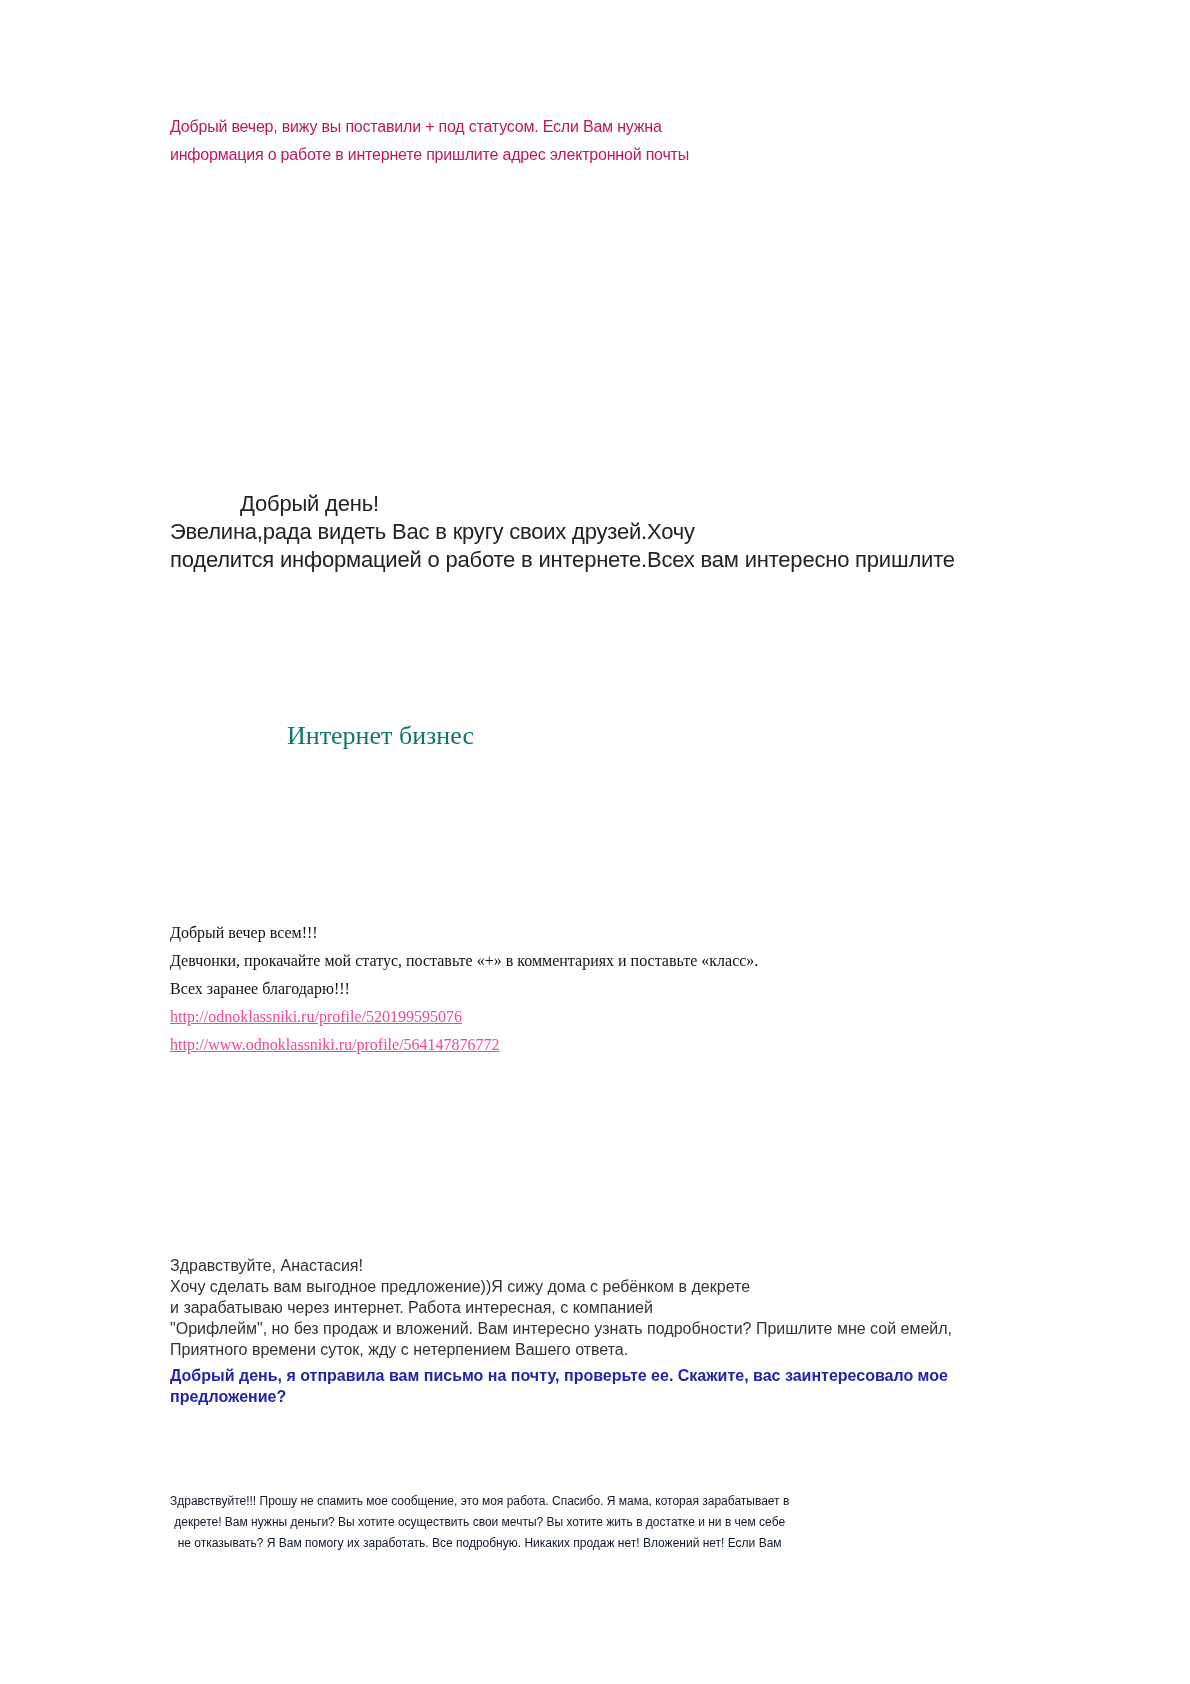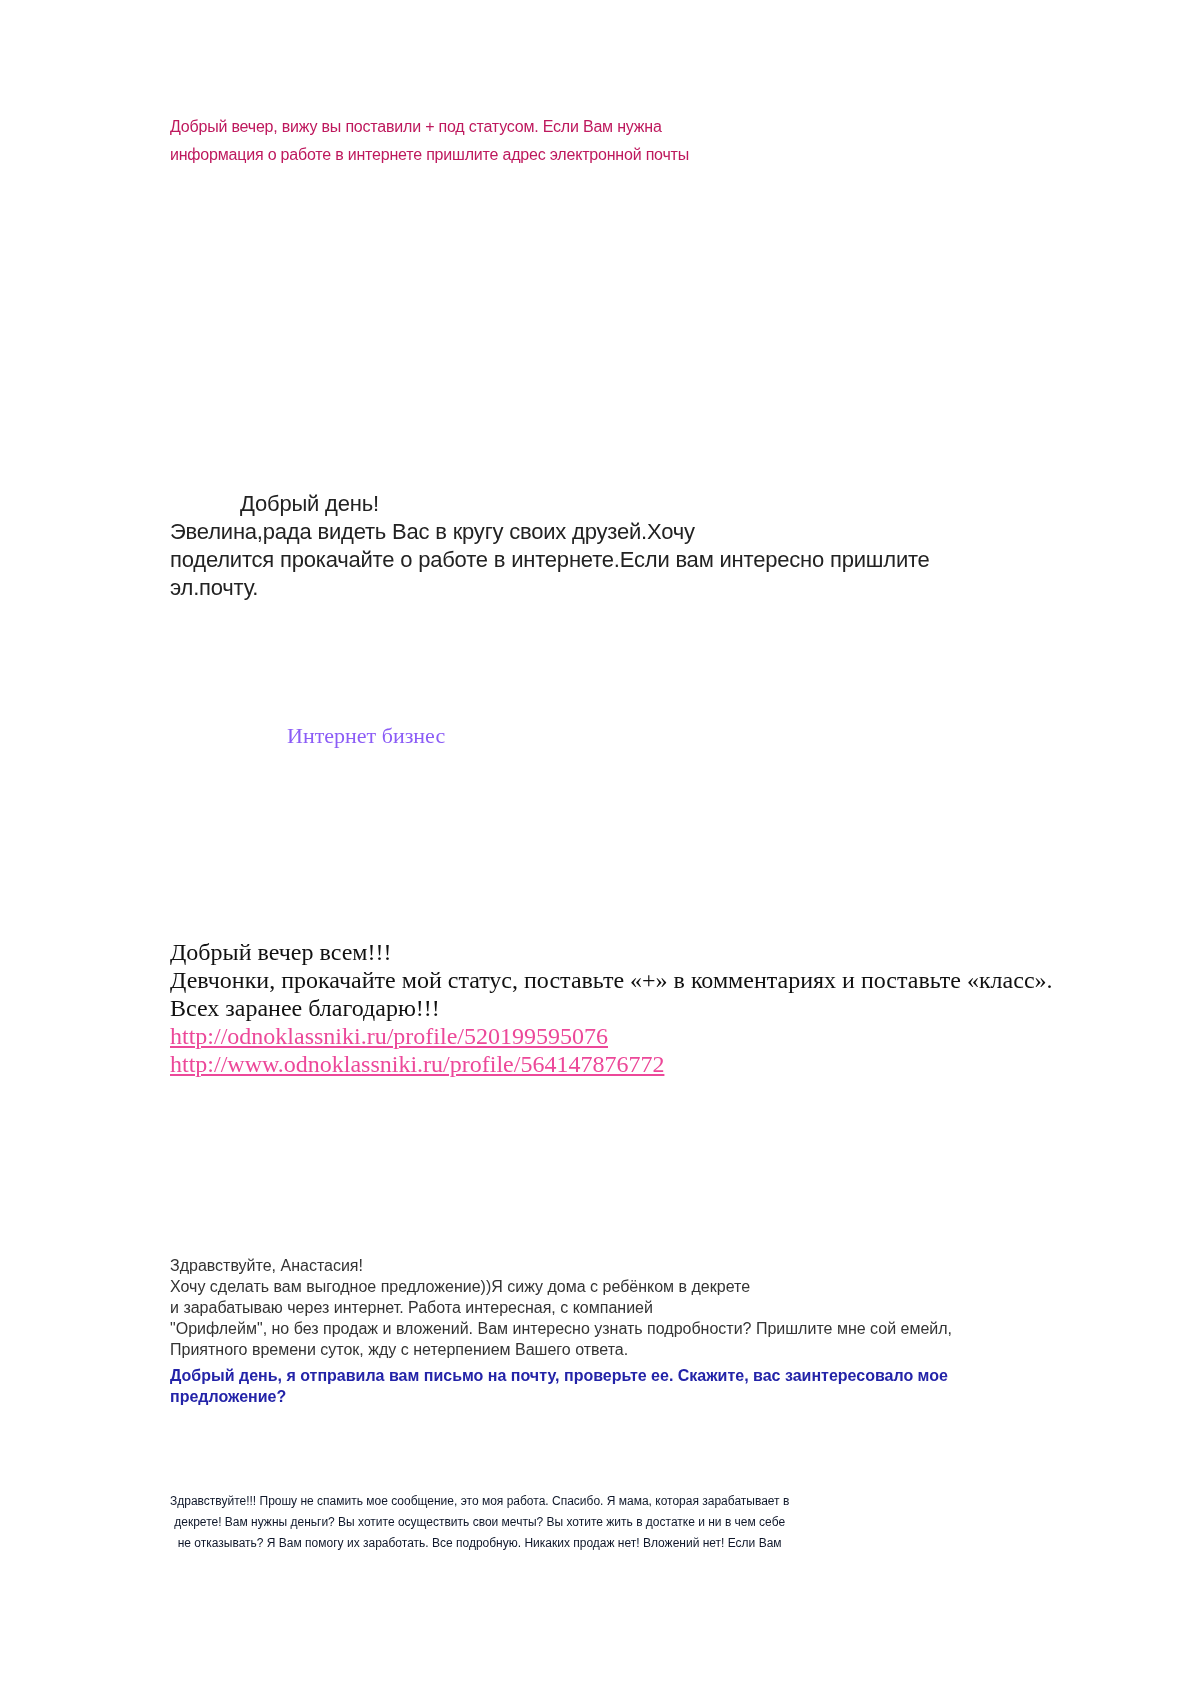--- a/index.html
+++ b/index.html
@@ -5,40 +5,39 @@
     html, body { margin: 0; padding: 0; background: #ffffff; }
     body { width: 1190px; height: 1684px; position: relative; overflow: hidden; color: #1a1a1a; }
     .block { position: absolute; left: 170px; }
     .sans { font-family: "Liberation Sans", sans-serif; }
     .serif { font-family: "Liberation Serif", serif; }
     .line { display: block; white-space: nowrap; }
 
     #b1 { top: 113px; font-size: 16px; line-height: 28px; color: #be185d; letter-spacing: -0.2px; }
     #b2 { top: 445px; font-size: 22px; line-height: 28px; color: #222; letter-spacing: -0.2px; }
     #b2 .indent { padding-left: 70px; margin-top: 45px; }
-    #b3 { top: 722px; left: 287px; font-size: 22px; line-height: 28px; color: #8b5cf6; }
-    #b4 { top: 938px; font-size: 24px; line-height: 28px; color: #111; }
+    #b3 { top: 722px; left: 287px; font-size: 26px; line-height: 28px; color: #0f766e; }
+    #b4 { top: 919px; font-size: 16px; line-height: 28px; color: #111; }
     #b4 a { color: #ec4899; text-decoration: underline; }
     #b5 { top: 1221px; font-size: 16px; line-height: 21px; color: #333; margin-top: 34px; }
     #b6 { top: 1365px; font-size: 16px; line-height: 21px; color: #2323a8; font-weight: bold; }
     #b7 { top: 1491px; font-size: 12px; line-height: 21px; color: #0f172a; text-align: center; }
   </style>
 </head>
 <body>
 
 <div id="b1" class="block sans">
   <span class="line">Добрый вечер, вижу вы поставили + под статусом. Если Вам нужна</span>
   <span class="line">информация о работе в интернете пришлите адрес электронной почты</span>
 </div>
 
 <div id="b2" class="block sans">
   <span class="line indent">Добрый день!</span>
   <span class="line">Эвелина,рада видеть Вас в кругу своих друзей.Хочу</span>
-  <span class="line">поделится прокачайте о работе в интернете.Если вам интересно пришлите</span>
-  <span class="line">эл.почту.</span>
+  <span class="line">поделится информацией о работе в интернете.Всех вам интересно пришлите</span>
 </div>
 
 <div id="b3" class="block serif">
   <span class="line">Интернет бизнес</span>
 </div>
 
 <div id="b4" class="block serif">
   <span class="line">Добрый вечер всем!!!</span>
   <span class="line">Девчонки, прокачайте мой статус, поставьте   «+» в комментариях и  поставьте «класс».</span>
   <span class="line">Всех заранее благодарю!!!</span>

